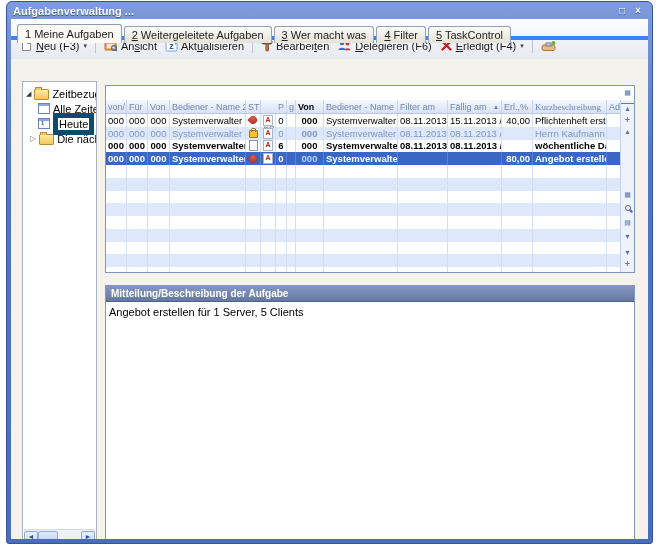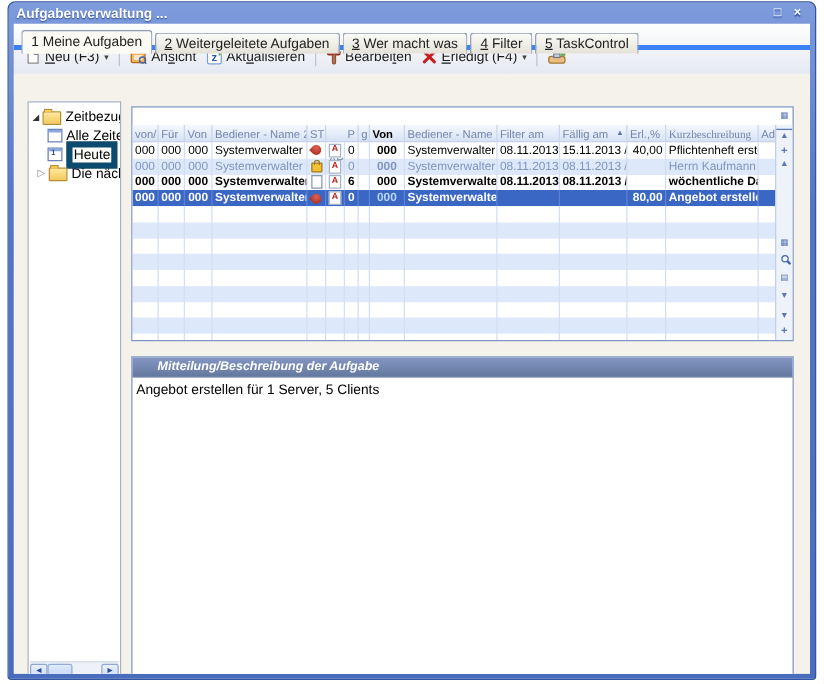--- a/index.html
+++ b/index.html
@@ -105,21 +105,21 @@
   .nico{position:absolute;left:0;width:13px;text-align:center;font-size:7px;color:#5b79b2;line-height:10px;}
   .nico.bar-t{border-top:1px solid #5b79b2;margin-top:0;}
   .nico.bar-b{border-bottom:1px solid #5b79b2;}
   .nico .mag{width:4px;height:4px;border-width:1.5px;}
   .nico.plus{font-size:9px;font-weight:bold;}
 
   
   .detailpanel{position:absolute;left:94px;top:226px;width:530px;height:258px;background:#fff;
                border:1px solid #7f96c2;box-sizing:border-box;}
   .dheader{height:15px;background:linear-gradient(#8496c2,#64799f);color:#fff;font-size:10px;
-           font-weight:bold;font-style:italic;line-height:15px;padding:0 20px;
+           font-weight:bold;line-height:15px;padding:0 5px;
            border-bottom:1px solid #4f6390;}
   .dbody{padding:4px 3px;font-size:11px;color:#000;}
 </style>
 </head>
 <body>
 
 <div class="window">
   <div class="titlebar">
     <span>Aufgabenverwaltung ...</span>
     <span class="spacer"></span>
@@ -163,20 +163,31 @@
         </div>
         <span class="tsep"></span>
         <div class="tbtn">
           <span class="ticon">
             <svg width="12" height="13" viewBox="0 0 12 13">
               <rect x="1" y="1.5" width="10" height="3.4" rx="1.2" fill="#c8442c" stroke="#8c2a18"></rect>
               <rect x="5" y="4.5" width="2.4" height="7.5" rx="1" fill="#b8765a" stroke="#8c5030"></rect>
             </svg>
           </span>
           <span class="tblabel">Bearbei<u>t</u>en</span>
+        </div>
+        <div class="tbtn">
+          <span class="ticon">
+            <svg width="15" height="13" viewBox="0 0 15 13">
+              <circle cx="5" cy="4" r="2.2" fill="#3a68c4"></circle>
+              <path d="M1.5 11c0-3 7-3 7 0z" fill="#3a68c4"></path>
+              <circle cx="10.5" cy="4.5" r="2" fill="#c23a2e"></circle>
+              <path d="M7.5 11.3c0-2.7 6-2.7 6 0z" fill="#c23a2e"></path>
+            </svg>
+          </span>
+          <span class="tblabel"><u>D</u>elegieren (F6)</span>
         </div>
         <div class="tbtn">
           <span class="ticon">
             <svg width="13" height="13" viewBox="0 0 13 13">
               <path d="M2.5 2.5l8 8M10.5 2.5l-8 8" stroke="#c42020" stroke-width="2.4" stroke-linecap="round"></path>
             </svg>
           </span>
           <span class="tblabel"><u>E</u>rledigt (F4)</span>
           <span class="caret">▾</span>
         </div>

